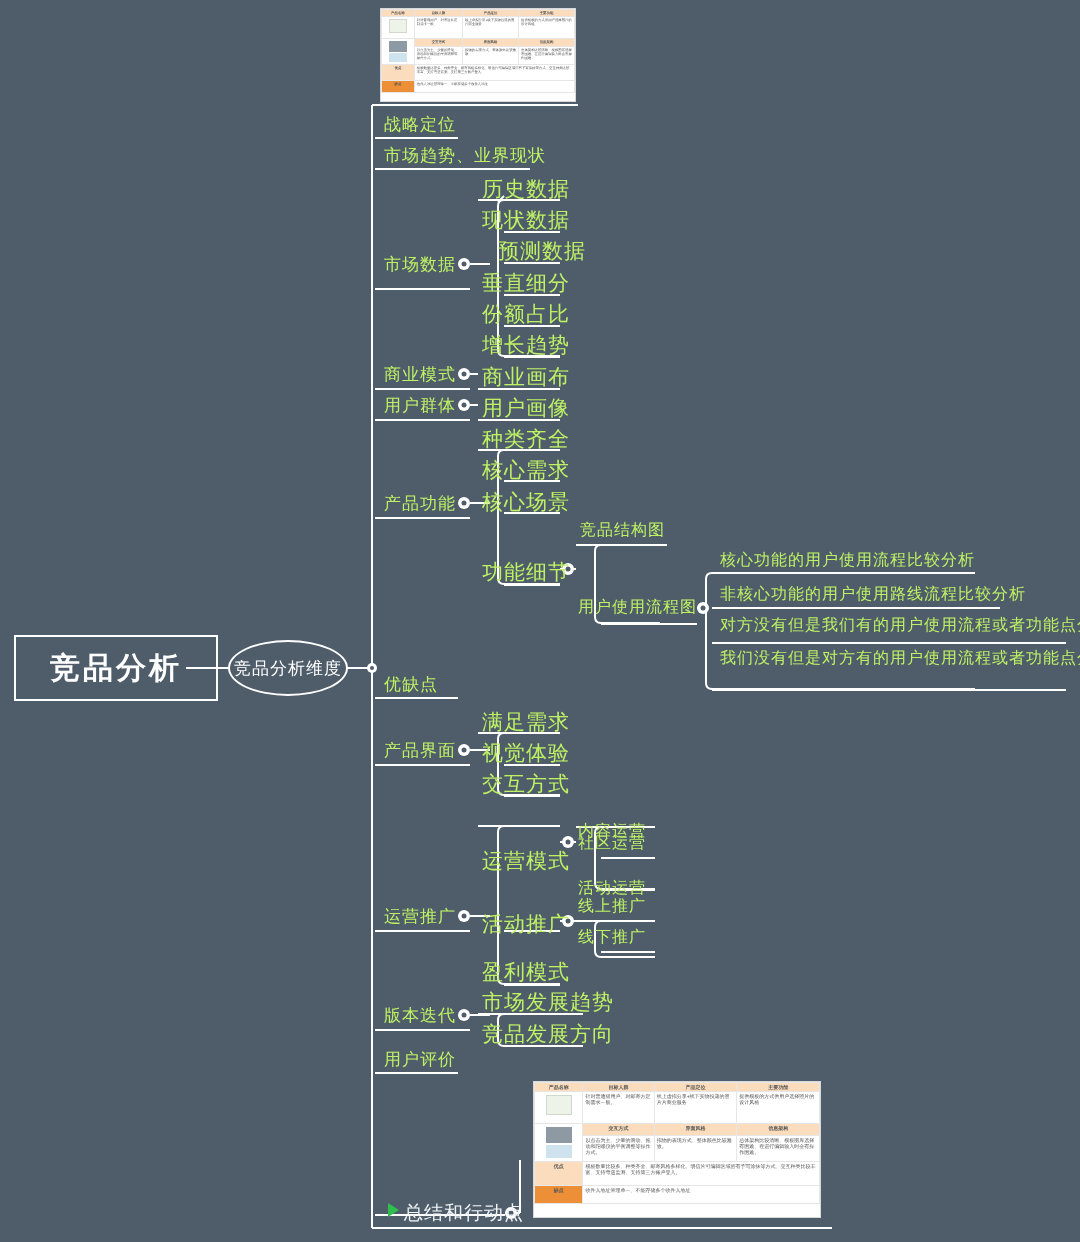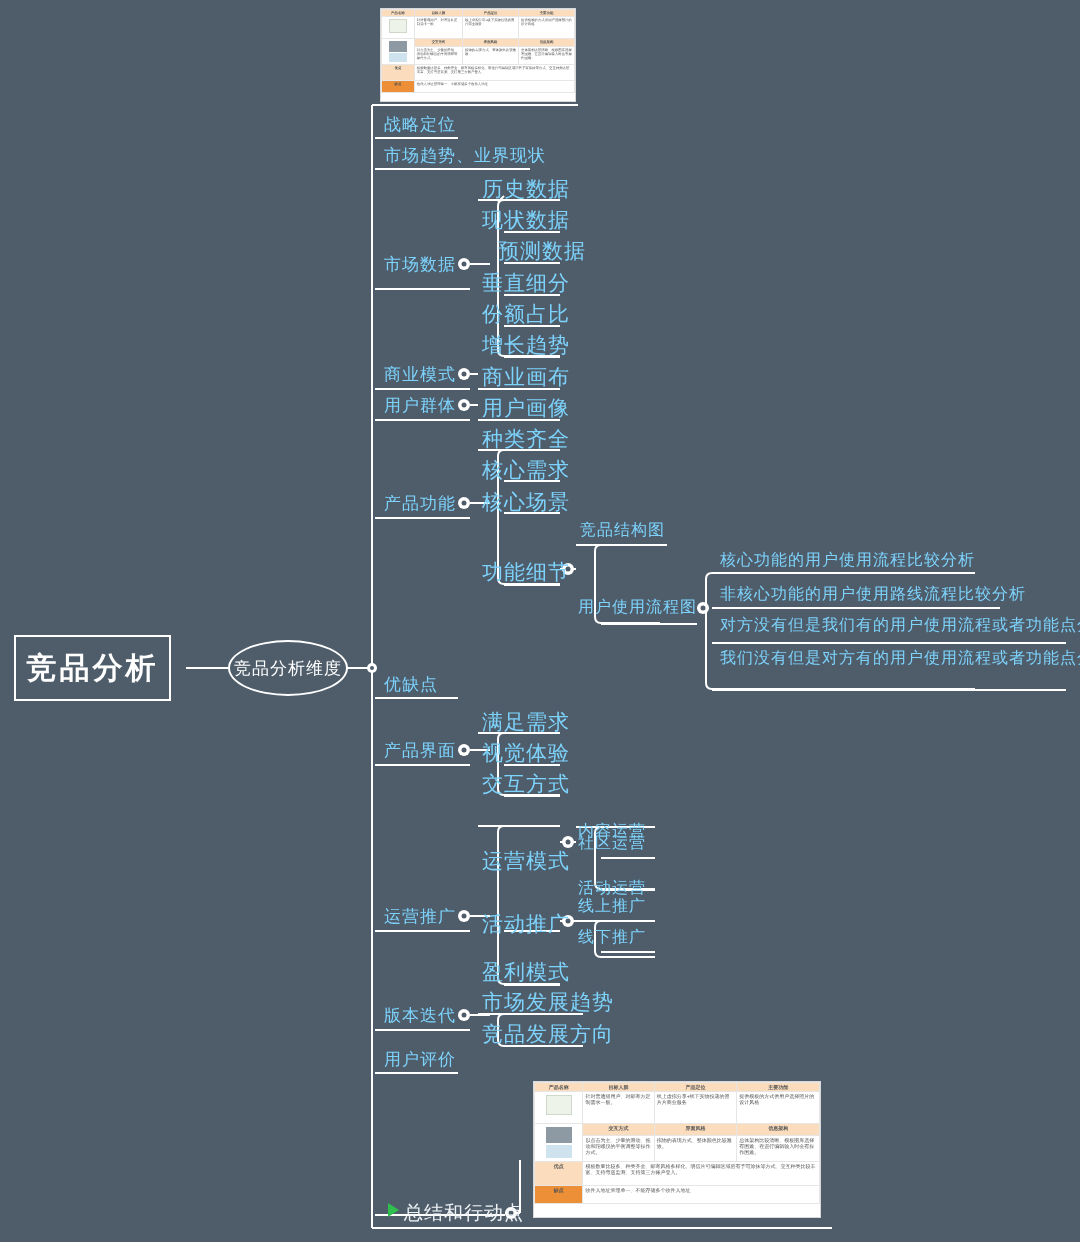--- a/index.html
+++ b/index.html
@@ -39,21 +39,21 @@
     color: #ffffff;
     font-size: 17px;
     letter-spacing: 1px;
     display: flex;
     align-items: center;
     justify-content: center;
     background: transparent;
   }
   .lbl {
     position: absolute;
-    color: #7dd3fc;
+    color: #bef264;
     white-space: nowrap;
     line-height: 1;
     font-size: 17px;
     letter-spacing: 1px;
   }
   .lbl.lv1 { font-size: 17px; }
   .lbl.lv2 { font-size: 21px; }
   .lbl.lv3 { font-size: 16px; }
   .summary-lbl {
     position: absolute;
@@ -215,21 +215,21 @@
         <circle cx="568" cy="842" r="2.5" fill="#4f5d6b"></circle>
       <circle cx="568" cy="921" r="6" fill="#ffffff"></circle>
         <circle cx="568" cy="921" r="2.5" fill="#4f5d6b"></circle>
       <circle cx="464" cy="1015" r="6" fill="#ffffff"></circle>
         <circle cx="464" cy="1015" r="2.5" fill="#4f5d6b"></circle>
       <circle cx="511" cy="1213" r="6" fill="#ffffff"></circle>
         <circle cx="511" cy="1213" r="2.5" fill="#4f5d6b"></circle>
     </g>
   </svg>
 
-  <div class="root-box" style="left:14px; top:635px; width:157px; height:66px;">
+  <div class="root-box" style="left:14px; top:635px; width:204px; height:66px;">
     <span>竞品分析</span>
   </div>
 
   <div class="ellipse-node" style="left:228px; top:640px; width:120px; height:56px;">
     <span>竞品分析维度</span>
   </div>
 
   <div class="lbl lv1" style="left:384px; top:116px;"><span>战略定位</span></div>
   <div class="lbl lv1" style="left:384px; top:147px;"><span>市场趋势、业界现状</span></div>
   <div class="lbl lv1" style="left:384px; top:256px;"><span>市场数据</span></div>

